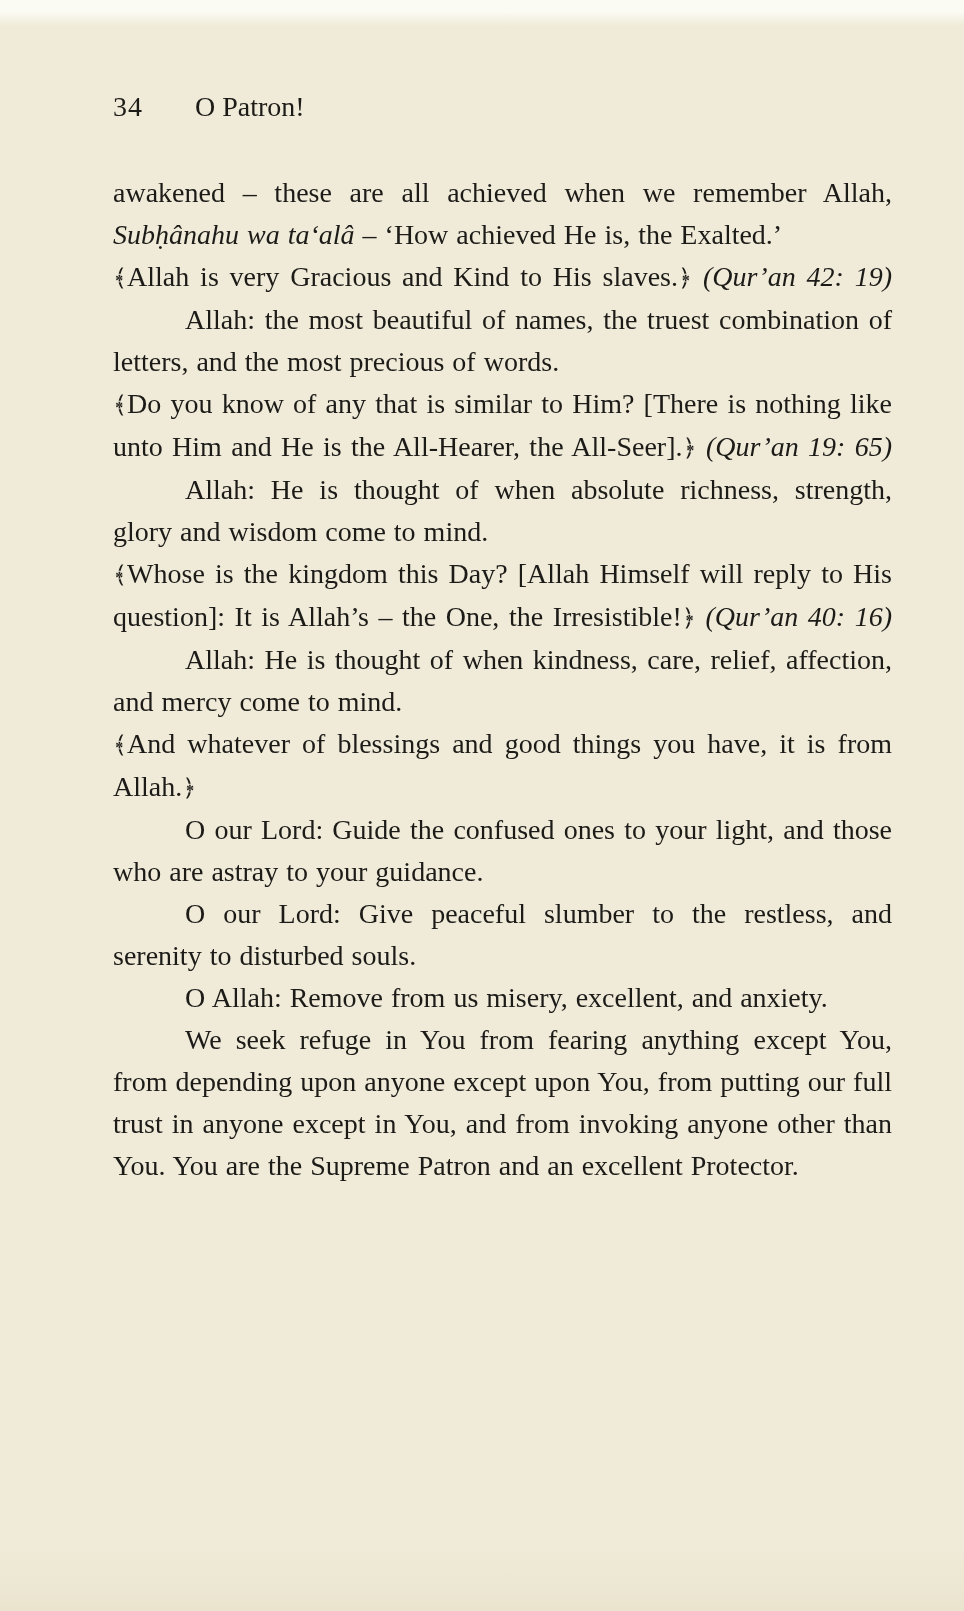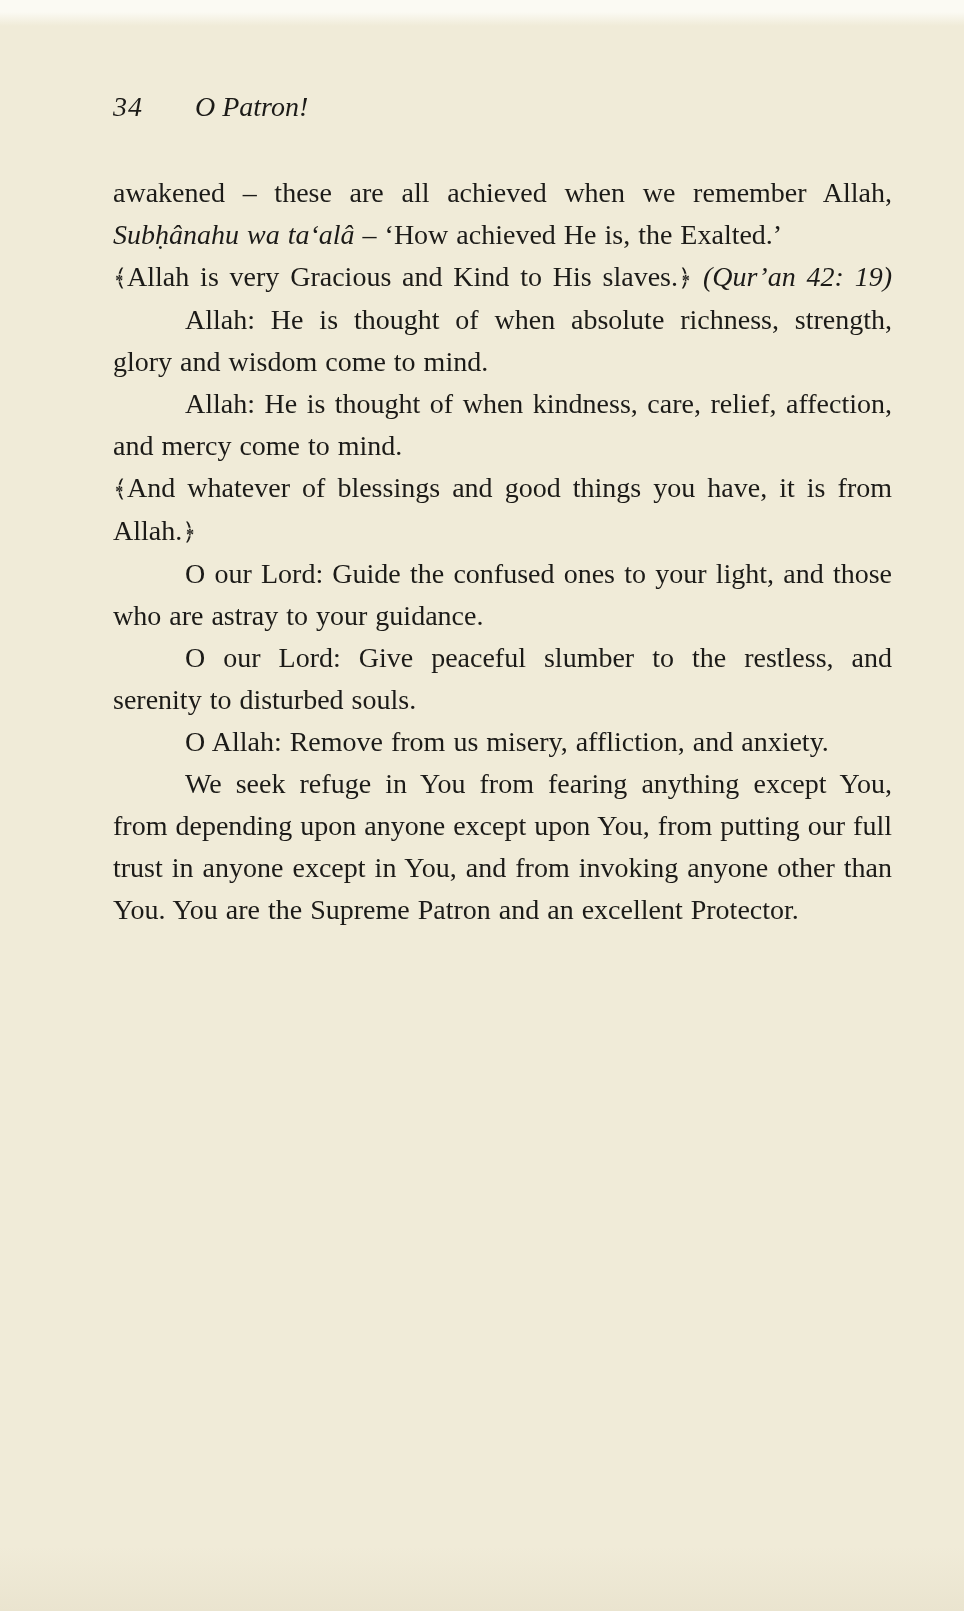--- a/index.html
+++ b/index.html
@@ -18,21 +18,20 @@
     font-family: "Liberation Serif", "DejaVu Serif", serif;
     font-size: 28px;
     line-height: 42px;
     padding: 86px 72px 0 113px;
     overflow: hidden;
   }
   .header {
     display: flex;
     align-items: flex-end;
     gap: 52px;
-    font-style: italic;
     font-size: 28px;
   }
   .pagenum { letter-spacing: 1px; }
   .body {
     margin-top: 44px;
   }
   .body p {
     margin: 0;
     text-align: justify;
     word-spacing: 1px;
@@ -59,21 +58,24 @@
 <body>
 
 <div class="page">
   <div class="header">
     <span class="pagenum">34</span>
     <span class="runtitle">O Patron!</span>
   </div>
   <div class="body">
       <p class="plain"><span>awakened – these are all achieved when we remember Allah, </span><span class="it">Subḥânahu wa ta‘alâ</span><span> – ‘How achieved He is, the Exalted.’</span></p>
       <p class="quote"><span class="orn">﴾</span><span>Allah is very Gracious and Kind to His slaves.</span><span class="orn">﴿</span><span> </span><span class="it">(Qur’an 42: 19)</span></p>
+      <p class="indent"><span>Allah: the most beautiful of names, the truest combination of letters, and the most precious of words.</span></p>
+      <p class="quote"><span class="orn">﴾</span><span>Do you know of any that is similar to Him? [There is nothing like unto Him and He is the All-Hearer, the All-Seer].</span><span class="orn">﴿</span><span> </span><span class="it">(Qur’an 19: 65)</span></p>
       <p class="indent"><span>Allah: He is thought of when absolute richness, strength, glory and wisdom come to mind.</span></p>
+      <p class="quote"><span class="orn">﴾</span><span>Whose is the kingdom this Day? [Allah Himself will reply to His question]: It is Allah’s – the One, the Irresistible!</span><span class="orn">﴿</span><span> </span><span class="it">(Qur’an 40: 16)</span></p>
       <p class="indent"><span>Allah: He is thought of when kindness, care, relief, affection, and mercy come to mind.</span></p>
       <p class="quote split"><span class="orn">﴾</span><span>And whatever of blessings and good things you have, it is from Allah.</span><span class="orn">﴿</span></p>
       <p class="indent"><span>O our Lord: Guide the confused ones to your light, and those who are astray to your guidance.</span></p>
       <p class="indent"><span>O our Lord: Give peaceful slumber to the restless, and serenity to disturbed souls.</span></p>
-      <p class="indent"><span>O Allah: Remove from us misery, affliction, and anxiety.</span></p>
+      <p class="indent"><span>O Allah: Remove from us misery, excellent, and anxiety.</span></p>
       <p class="indent"><span>We seek refuge in You from fearing anything except You, from depending upon anyone except upon You, from putting our full trust in anyone except in You, and from invoking anyone other than You. You are the Supreme Patron and an excellent Protector.</span></p>
     </div>
 </div>
 
 </body></html>

